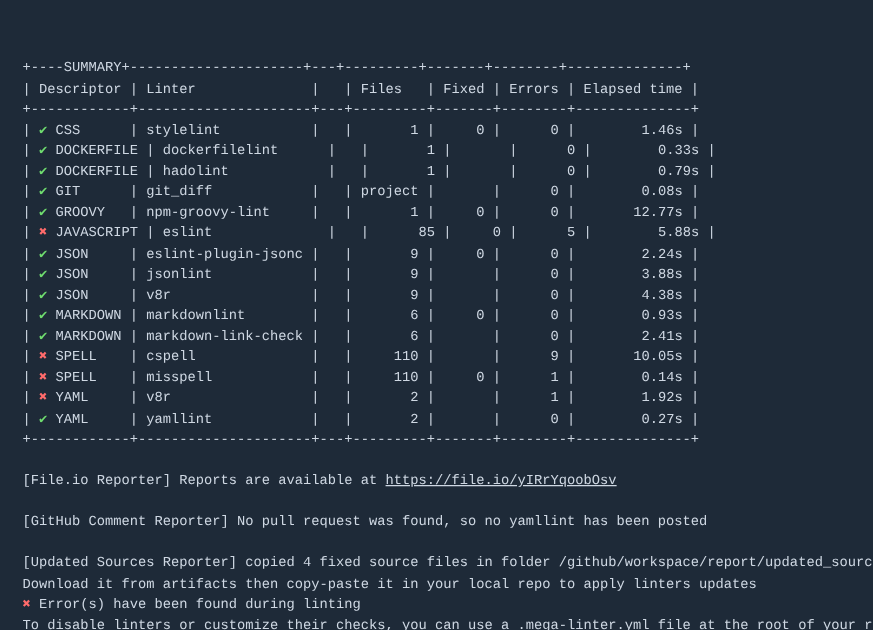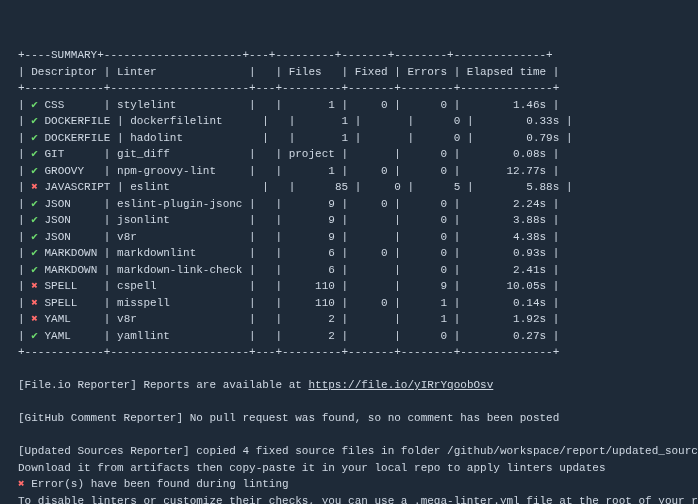--- a/index.html
+++ b/index.html
@@ -36,21 +36,21 @@
 | <span class="green">✔</span> MARKDOWN | markdownlint        |   |       6 |     0 |      0 |        0.93s |
 | <span class="green">✔</span> MARKDOWN | markdown-link-check |   |       6 |       |      0 |        2.41s |
 | <span class="red">✖</span> SPELL    | cspell              |   |     110 |       |      9 |       10.05s |
 | <span class="red">✖</span> SPELL    | misspell            |   |     110 |     0 |      1 |        0.14s |
 | <span class="red">✖</span> YAML     | v8r                 |   |       2 |       |      1 |        1.92s |
 | <span class="green">✔</span> YAML     | yamllint            |   |       2 |       |      0 |        0.27s |
 +------------+---------------------+---+---------+-------+--------+--------------+
 
 [File.io Reporter] Reports are available at <a href="#">https://file.io/yIRrYqoobOsv</a>
 
-<span>[GitHub Comment Reporter] No pull request was found, so no comment has been posted</span>
+<span>[GitHub Comment Reporter] No pull request was found, so no yamllint has been posted</span>
 
 <span>[Updated Sources Reporter] copied 4 fixed source files in folder /github/workspace/report/updated_sources.</span>
 <span>Download it from artifacts then copy-paste it in your local repo to apply linters updates</span>
 <span class="red">✖</span><span> Error(s) have been found during linting</span>
 <span>To disable linters or customize their checks, you can use a .mega-linter.yml file at the root of your repository</span>
 
 </div>
 
 
 </body></html>

